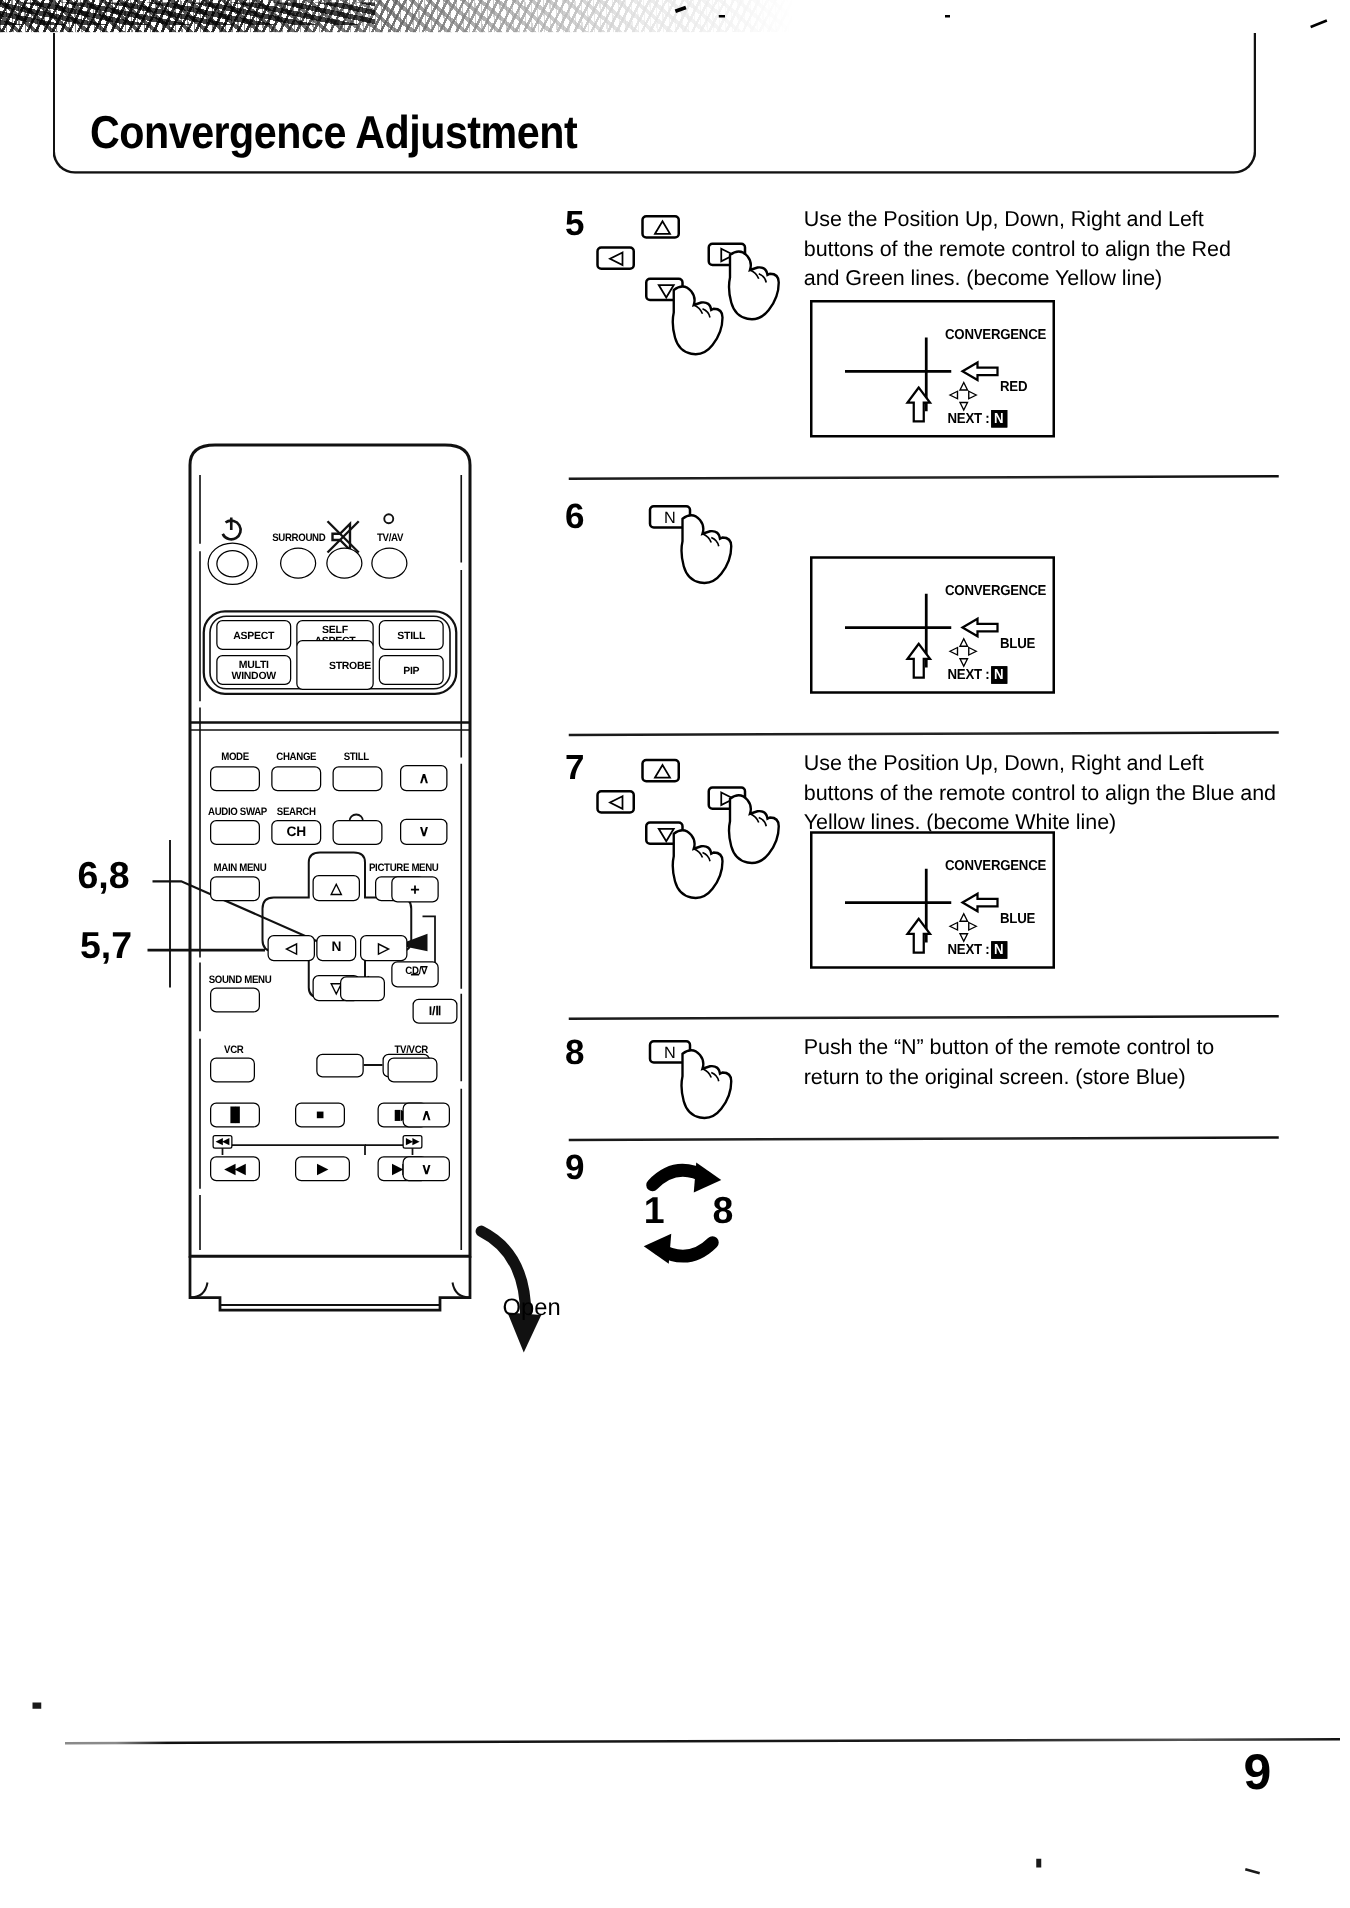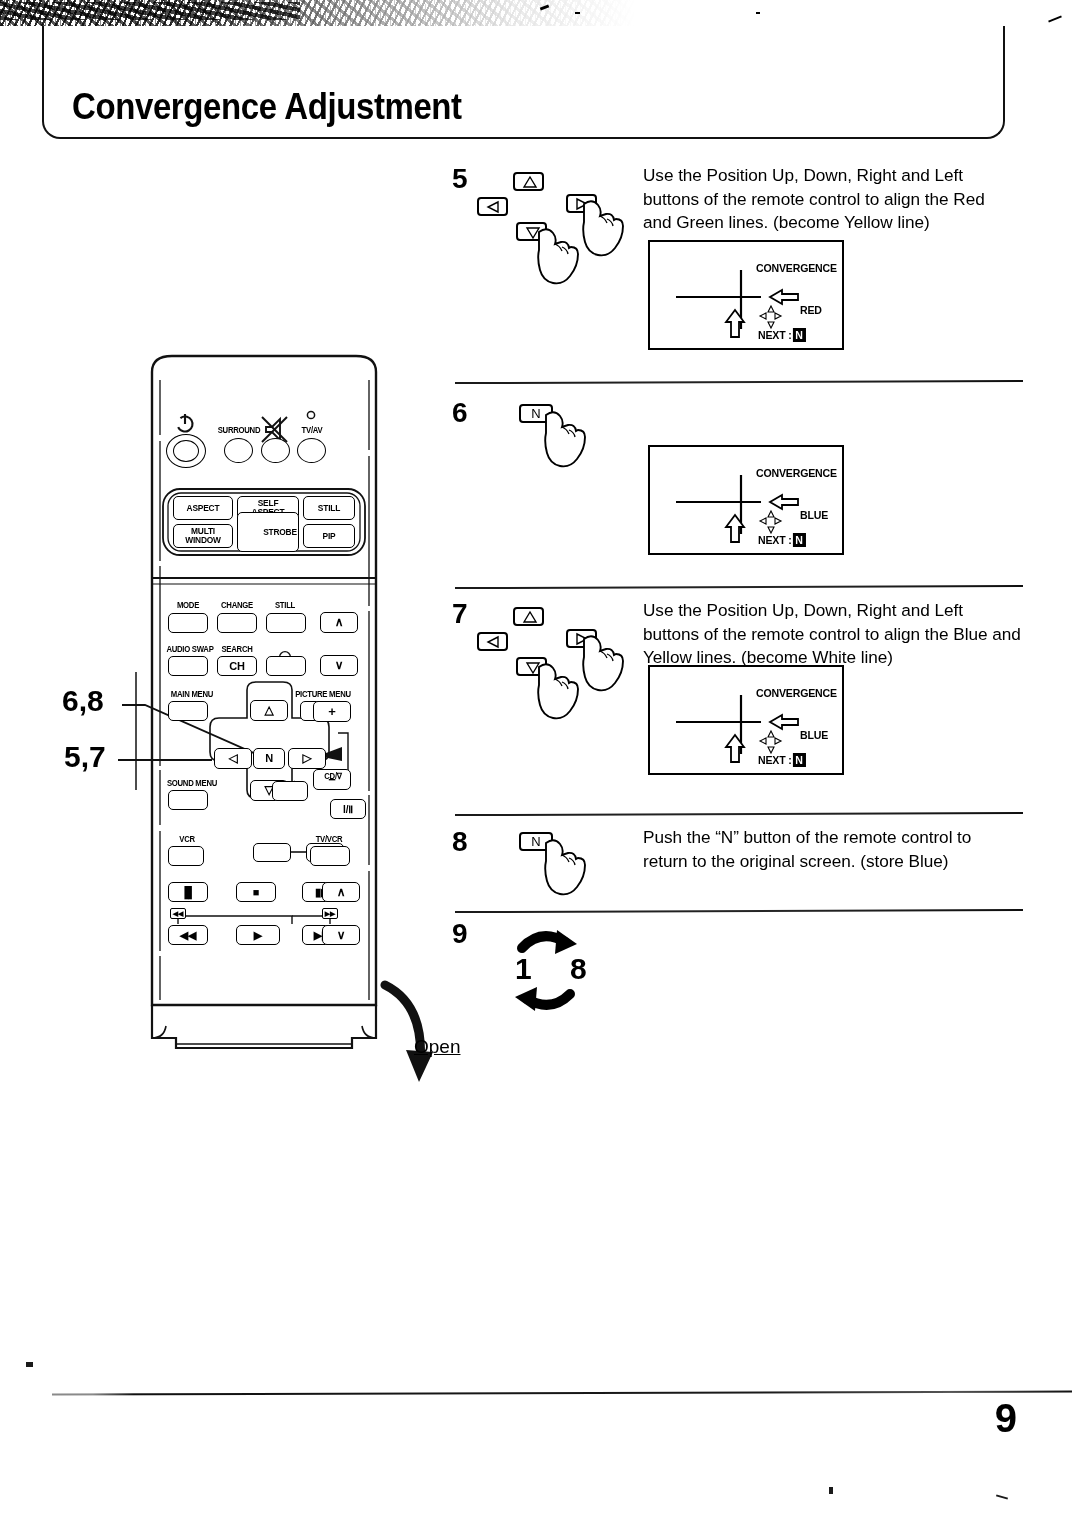--- a/index.html
+++ b/index.html
@@ -284,21 +284,21 @@
     <div class="rc-btn" style="left:322px;top:908px;width:16px;height:11px;font-size:7px;border-radius:2px;">▶▶</div>
 
     <div class="rc-btn" style="left:168px;top:925px;width:40px;height:20px;font-size:11px;">◀◀</div>
     <div class="rc-btn" style="left:236px;top:925px;width:44px;height:20px;font-size:11px;">▶</div>
     <div class="rc-btn" style="left:302px;top:925px;width:40px;height:20px;font-size:11px;">▶▶</div>
     <div class="rc-btn" style="left:322px;top:925px;width:38px;height:20px;font-size:12px;">∨</div>
 
     <div class="callout" style="left:62px;top:684px;">6,8</div>
     <div class="callout" style="left:64px;top:740px;">5,7</div>
 
-    <div class="open-label" style="left:414px;top:1036px;text-decoration:underline;">Open</div>
+    <div class="open-label" style="left:402px;top:1036px;">Open</div>
   </div>
 
   <div class="step-num" style="left:452px;top:163px;">5</div>
   <div class="step-text" style="left:643px;top:164px;width:372px;">Use the Position Up, Down, Right and Left buttons of the remote control to align the Red and Green lines. (become Yellow line)</div>
 
   <div class="keycap" style="left:513px;top:172px;width:31px;height:19px;">
     <span class="tri tri-up" style="border-bottom-color:#fff;border-left-width:5px;border-right-width:5px;border-bottom-width:8px;"></span>
   </div>
   <svg width="34" height="22" style="position:absolute;left:513px;top:172px;">
       <path d="M11 15 L17 5 L23 15 Z" fill="none" stroke="#000" stroke-width="1.4"></path>

